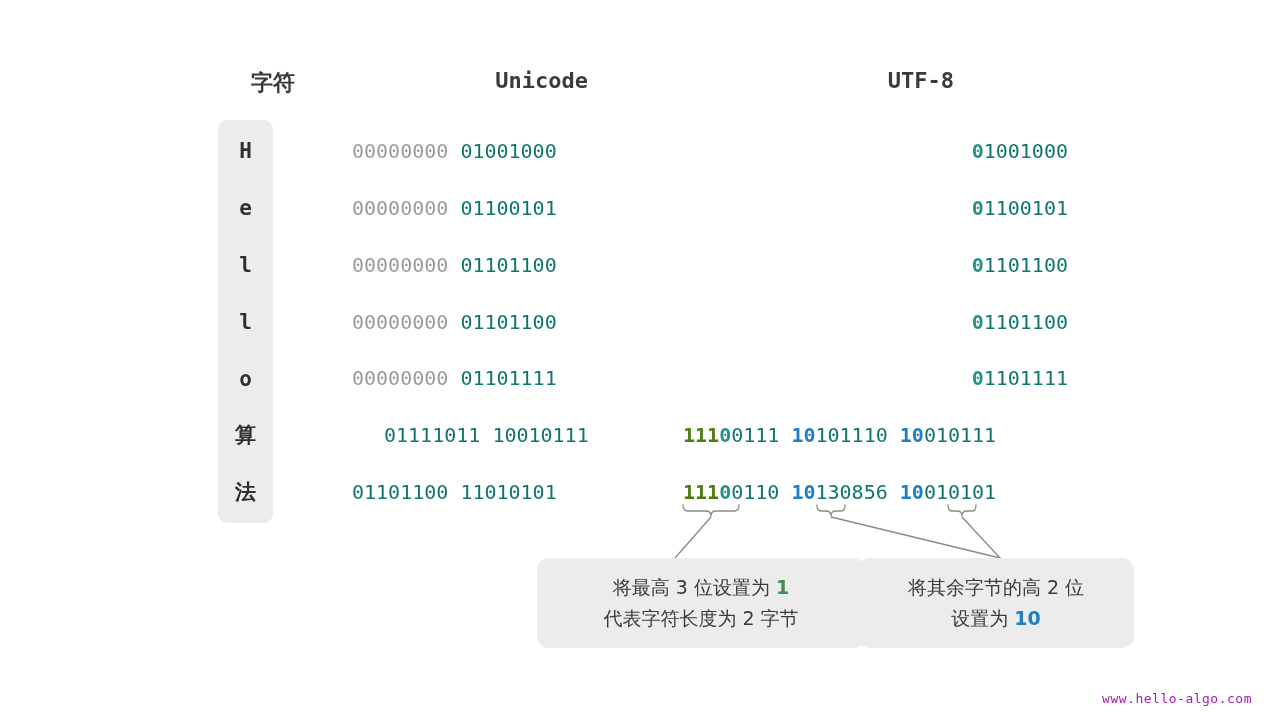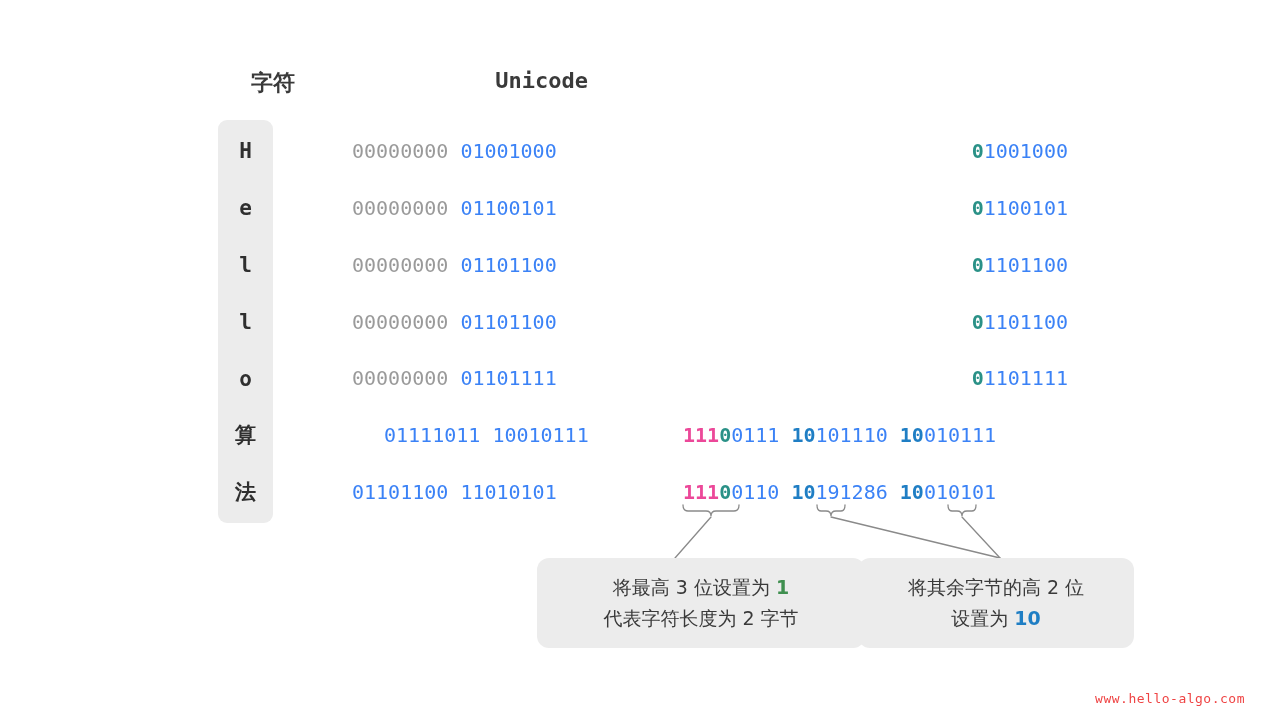--- a/index.html
+++ b/index.html
@@ -55,22 +55,22 @@
     font-size: 20px;
     letter-spacing: 0px;
     white-space: pre;
     color: #3a3a3a;
   }
   .uni  { left: 352px; }
   .utf  { left: 352px; }
   .utf.right { left: auto; right: 212px; }
 
   .g-dim   { color: #9a9a9a; text-align: center; }
-  .g-dark  { color: #3b82f6; text-align: right; }
-  .g-green { color: #ec4899; font-weight: bold; }
+  .g-dark  { color: #0f766e; text-align: right; }
+  .g-green { color: #4d7c0f; font-weight: bold; }
   .g-teal  { color: #2a9187; font-weight: bold; }
   .g-blue  { color: #1f7ec4; font-weight: bold; }
 
   
   #annot-svg {
     position: absolute;
     left: 0; top: 0;
     width: 1280px; height: 720px;
     pointer-events: none;
   }
@@ -92,34 +92,35 @@
   }
   #callout-1 { left: 537px; top: 558px; width: 328px; height: 90px; }
   #callout-2 { left: 858px; top: 558px; width: 276px; height: 90px; }
   .callout .hl-green { color: #3f8f4f; font-weight: bold; }
   .callout .hl-blue  { color: #1f7ec4; font-weight: bold; }
   .callout-line { display: block; }
 
   
   #watermark {
     position: absolute;
-    right: 35px; bottom: 14px;
+    right: 28px; bottom: 14px;
     font-family: "DejaVu Sans Mono", monospace;
     font-size: 13px;
-    color: #ef4444;
+    color: #a21caf;
     letter-spacing: 0.5px;
   }
 </style>
 </head>
 <body>
 
 <div id="stage">
 
   <div class="col-header" id="hdr-char">字符</div>
   <div class="col-header" id="hdr-uni">Unicode</div>
+  <div class="col-header" id="hdr-utf">UTF-8</div>
 
   <div id="char-col">
     <div class="char-cell" style="top: 19px;">H</div>
     <div class="char-cell" style="top: 76px;">e</div>
     <div class="char-cell" style="top: 133px;">l</div>
     <div class="char-cell" style="top: 190px;">l</div>
     <div class="char-cell" style="top: 247px;">o</div>
     <div class="char-cell cjk" style="top: 303px;">算</div>
     <div class="char-cell cjk" style="top: 360px;">法</div>
   </div>
@@ -133,21 +134,21 @@
   <div class="bits uni" style="top: 480px;"><span class="g-dark">01101100</span><span class="g-dark"> </span><span class="g-dark">11010101</span></div>
 
   <div class="bits utf right" style="top: 139px;"><span class="g-teal">0</span><span class="g-dark">1001000</span></div>
   <div class="bits utf right" style="top: 196px;"><span class="g-teal">0</span><span class="g-dark">1100101</span></div>
   <div class="bits utf right" style="top: 253px;"><span class="g-teal">0</span><span class="g-dark">1101100</span></div>
   <div class="bits utf right" style="top: 310px;"><span class="g-teal">0</span><span class="g-dark">1101100</span></div>
   <div class="bits utf right" style="top: 366px;"><span class="g-teal">0</span><span class="g-dark">1101111</span></div>
 
   <div class="bits" style="left: 683px; top: 423px;"><span class="g-green">111</span><span class="g-teal">0</span><span class="g-dark">0111</span><span class="g-dark"> </span><span class="g-blue">10</span><span class="g-dark">101110</span><span class="g-dark"> </span><span class="g-blue">10</span><span class="g-dark">010111</span></div>
 
-  <div class="bits" style="left: 683px; top: 480px;"><span class="g-green">111</span><span class="g-teal">0</span><span class="g-dark">0110</span><span class="g-dark"> </span><span class="g-blue">10</span><span class="g-dark">191286</span><span class="g-dark"> </span><span class="g-blue">10</span><span class="g-dark">010101</span></div>
+  <div class="bits" style="left: 683px; top: 480px;"><span class="g-green">111</span><span class="g-teal">0</span><span class="g-dark">0110</span><span class="g-dark"> </span><span class="g-blue">10</span><span class="g-dark">130856</span><span class="g-dark"> </span><span class="g-blue">10</span><span class="g-dark">010101</span></div>
 
   <svg id="annot-svg" viewBox="0 0 1280 720">
     <g fill="none" stroke="#8a8a8a" stroke-width="1.3" stroke-linecap="round">
 
       <path d="M683,505 q0,6 5,6 L706,511 q5,0 5,5 q0,-5 5,-5 L734,511 q5,0 5,-6"></path>
 
       <path d="M711,517 L675,558"></path>
 
       <path d="M817,505 q0,6 4,6 L826,511 q5,0 5,5 q0,-5 5,-5 L841,511 q4,0 4,-6"></path>
 

